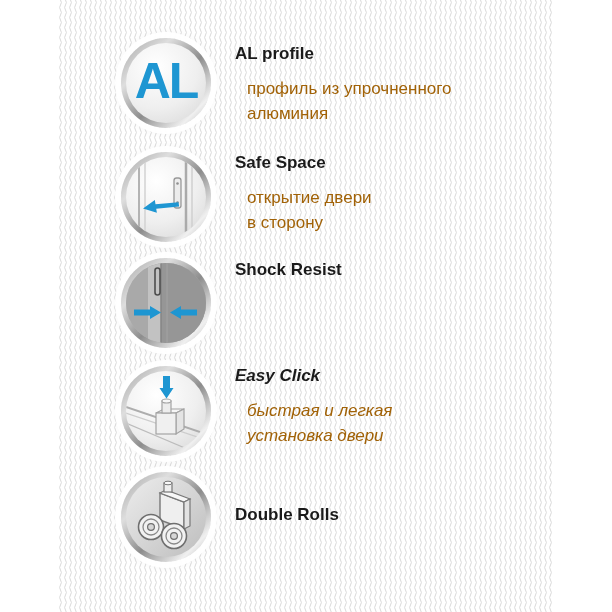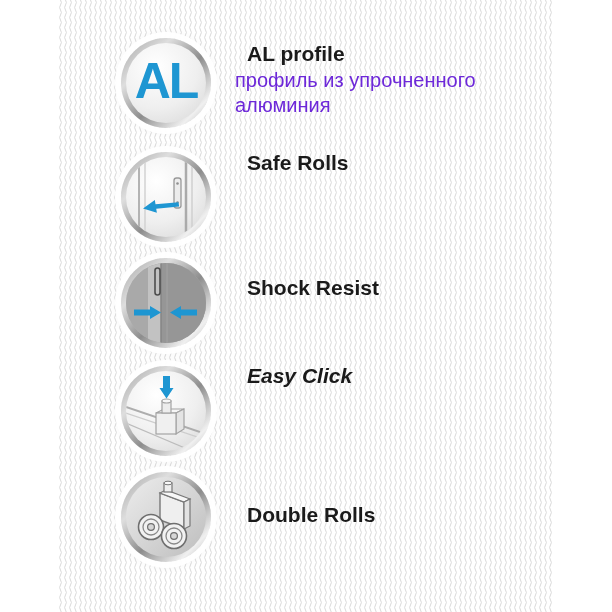--- a/index.html
+++ b/index.html
@@ -57,38 +57,38 @@
     line-height: 80px;
     transform: translateY(-2px);
   }
 
   .texts {
     position: absolute;
     left: 235px;
     width: 300px;
   }
   .feature-title {
-    margin: 0 0 4px 12px;
-    font-size: 21px;
+    margin: 0 0 4px 0;
+    font-size: 17px;
     line-height: 20px;
     font-weight: bold;
     color: #1a1a1a;
   }
   .feature-desc {
-    margin: 0;
-    font-size: 20px;
+    margin: 12px;
+    font-size: 17px;
     line-height: 25px;
-    color: #6d28d9;
+    color: #a16207;
     white-space: pre-line;
   }
 
   
   .badge.r1 { top: 38px; }  .texts.r1 { top: 44px; }
   .badge.r2 { top: 152px; } .texts.r2 { top: 153px; }
-  .badge.r3 { top: 258px; } .texts.r3 { top: 278px; }
+  .badge.r3 { top: 258px; } .texts.r3 { top: 260px; }
   .badge.r4 { top: 366px; } .texts.r4 { top: 366px; font-style: italic; }
   .badge.r5 { top: 472px; } .texts.r5 { top: 505px; }
 
   .badge-inner.glass { background: linear-gradient(100deg, #b9b9b9 0%, #a6a6a6 45%, #949494 100%); }
   .badge-inner.silver { background: linear-gradient(135deg, #ececec 0%, #d8d8d8 45%, #bdbdbd 100%); }
 </style>
 </head>
 <body>
 
 <div class="canvas">
@@ -126,21 +126,23 @@
           <rect x="48" y="21" width="7" height="30" rx="2.5" fill="#ececec" stroke="#999999" stroke-width="1.3"></rect>
           <circle cx="51.5" cy="26.5" r="1.3" fill="#8f8f8f"></circle>
           <circle cx="51.5" cy="45.5" r="1.3" fill="#8f8f8f"></circle>
           <g transform="translate(16,45) rotate(-9)">
             <polygon points="0,6.5 13,0 13,4.3 36,6 36,10.3 13,8.8 13,13" fill="#1e96d2"></polygon>
           </g>
         </svg>
       </div>
     </div>
     <div class="texts r2">
-      <h3 class="feature-title">Safe Rolls</h3>
+      <h3 class="feature-title">Safe Space</h3>
+      <p class="feature-desc">открытие двери
+в сторону</p>
     </div>
   </div>
 
   <div class="feature-row">
     <div class="badge r3">
       <div class="badge-inner glass">
         <svg viewBox="0 0 80 80" xmlns="http://www.w3.org/2000/svg">
           <rect x="0" y="0" width="80" height="80" fill="#a9a9a9"></rect>
           <rect x="22" y="0" width="13" height="80" fill="#c2c2c2"></rect>
           <rect x="35" y="0" width="45" height="80" fill="#969696"></rect>
@@ -168,20 +170,22 @@
           <polygon points="50,42 58,38 58,58 50,63" fill="#e4e4e4" stroke="#a3a3a3" stroke-width="1.2"></polygon>
           <rect x="30" y="42" width="20" height="21" fill="#f0f0f0" stroke="#a3a3a3" stroke-width="1.2"></rect>
           <rect x="36" y="30" width="9" height="12" fill="#ededed" stroke="#a3a3a3" stroke-width="1.2"></rect>
           <ellipse cx="40.5" cy="30" rx="4.5" ry="2" fill="#f8f8f8" stroke="#a3a3a3" stroke-width="1.1"></ellipse>
           <polygon points="37,5 44,5 44,17 47.5,17 40.5,27.5 33.5,17 37,17" fill="#1e96d2"></polygon>
         </svg>
       </div>
     </div>
     <div class="texts r4">
       <h3 class="feature-title">Easy Click</h3>
+      <p class="feature-desc">быстрая и легкая
+установка двери</p>
     </div>
   </div>
 
   <div class="feature-row">
     <div class="badge r5">
       <div class="badge-inner silver">
         <svg viewBox="0 0 80 80" xmlns="http://www.w3.org/2000/svg">
           <polygon points="34,16 58,25 58,52 34,43" fill="#efefef" stroke="#787878" stroke-width="1.4"></polygon>
           <polygon points="34,16 40,13 64,22 58,25" fill="#f7f7f7" stroke="#787878" stroke-width="1.2"></polygon>
           <polygon points="58,25 64,22 64,49 58,52" fill="#e2e2e2" stroke="#787878" stroke-width="1.2"></polygon>

